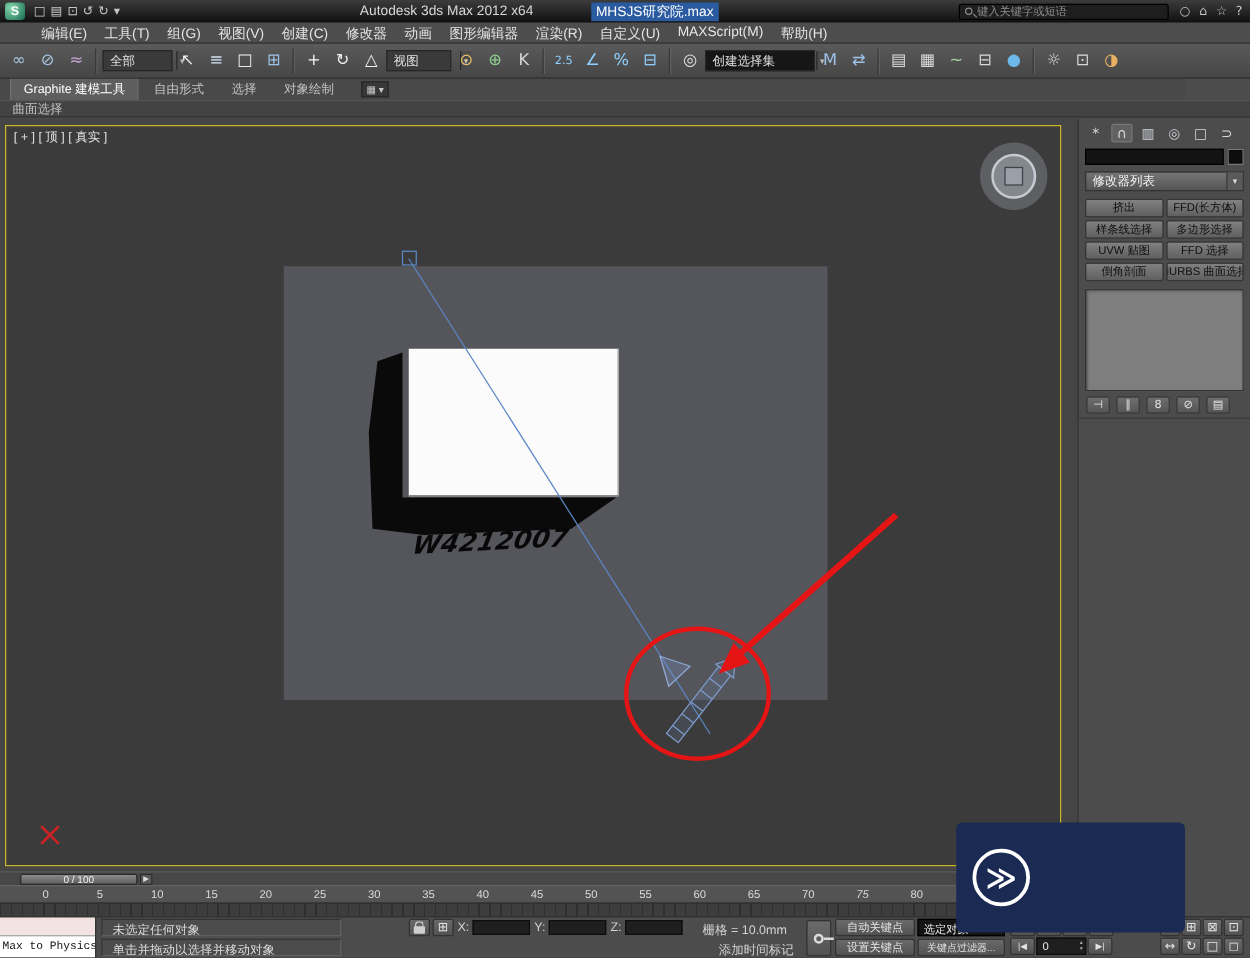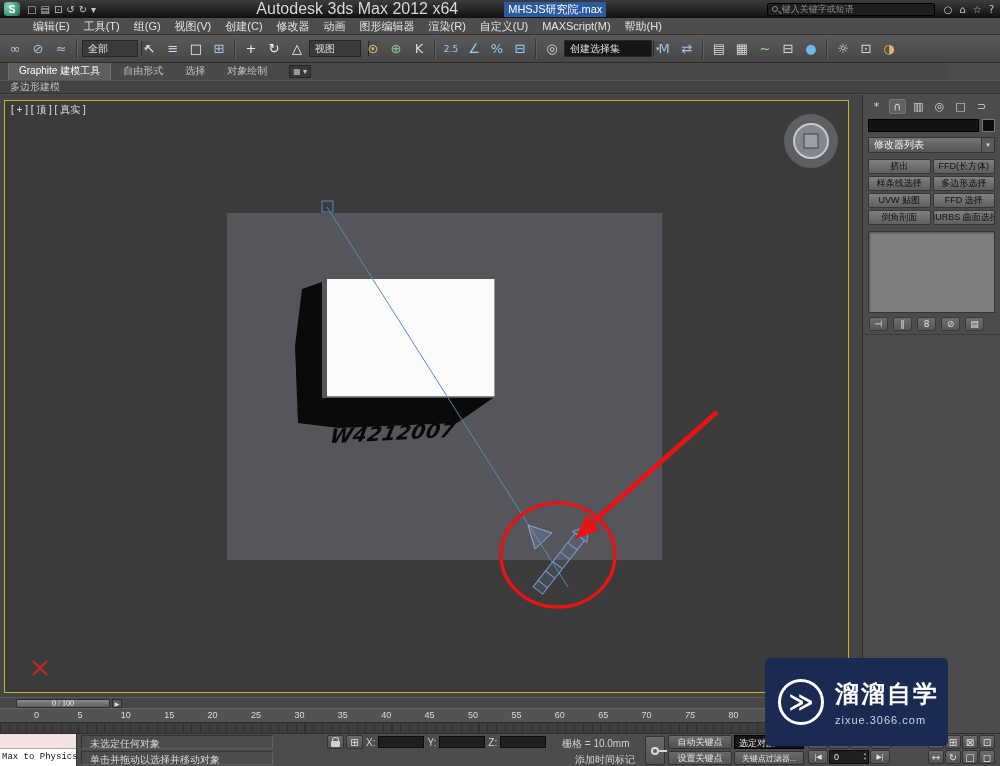--- a/index.html
+++ b/index.html
@@ -7,21 +7,21 @@
   body { background:#4c4c4c; font-family:"Liberation Sans","DejaVu Sans",sans-serif; position:relative; }
 
   
   .titlebar { position:absolute; left:0; top:0; width:1000px; height:18px;
     background:linear-gradient(#3c3c3c,#101010); display:flex; align-items:center; padding:0 4px; gap:3px; z-index:30; }
   .logo { width:16px; height:14px; border-radius:3px; background:radial-gradient(circle at 30% 30%,#86d8b0,#146b4e);
     color:#fff; font-size:10px; font-weight:bold; display:flex; align-items:center; justify-content:center; }
   .qat { display:flex; gap:4px; align-items:center; margin-left:4px; }
   .tb-glyph { color:#c6c6c6; font-size:10px; font-family:"DejaVu Sans",sans-serif; cursor:default; }
   .title-center { flex:1; display:flex; justify-content:center; align-items:center; gap:6px; white-space:nowrap; }
-  .title-app { color:#d8d8d8; font-size:16px; }
+  .title-app { color:#d8d8d8; font-size:11px; }
   .title-file { background:#2a5aa0; color:#fff; font-size:11px; padding:0 4px;margin-left:40px; }
   .search-box { width:168px; height:13px; background:#1e1e1e; border:1px solid #000; border-radius:2px;
     display:flex; align-items:center; gap:4px; padding:0 4px; margin-right:6px; }
   .search-glass { width:6px; height:6px; border:1px solid #8a8a8a; border-radius:50%; position:relative; flex:0 0 auto; }
   .search-glass::after { content:""; position:absolute; left:5px; top:5px; width:4px; height:1px; background:#8a8a8a; transform:rotate(45deg); }
   .search-ph { color:#8d8d8d; font-size:9px; white-space:nowrap; overflow:hidden; }
   .title-right { display:flex; gap:7px; align-items:center; margin-right:2px; }
 
   
   .menubar { position:absolute; left:0; top:18px; width:1000px; height:17px; background:#4d4d4d;
@@ -86,21 +86,21 @@
   .cp-stack { margin:3px 5px 2px; height:82px; background:#7e7e7e; border:1px solid #343434;
     box-shadow:inset 1px 1px 2px rgba(0,0,0,0.35); }
   .cp-stack-icons { display:flex; gap:5px; padding:2px 6px 3px; }
   .cp-stack-btn { width:19px; height:14px; background:linear-gradient(#6e6e6e,#565656); border:1px solid #3a3a3a;
     border-radius:2px; color:#e2e2e2; font-size:9px; display:flex; align-items:center; justify-content:center;
     font-family:"DejaVu Sans",sans-serif; }
   .cp-rest { flex:1; border-top:1px solid #3a3a3a; background:#4c4c4c; }
 
   
   .timeline { position:absolute; left:0; top:697px; width:862px; height:11px; background:#474747;
-    border-top:1px solid #5a5a5a;font-family:Liberation Serif, serif; }
+    border-top:1px solid #5a5a5a; }
   .tl-handle { position:absolute; left:16px; top:1px; width:94px; height:9px;
     background:linear-gradient(#8a8a8a,#5e5e5e); border:1px solid #2c2c2c; border-radius:2px;
     color:#f2f2f2; font-size:8px; text-align:center; line-height:8px; cursor:default; }
   .tl-next { position:absolute; left:112px; top:1px; width:10px; height:9px; background:#585858; border:1px solid #2c2c2c;
     color:#ddd; font-size:6px; display:flex; align-items:center; justify-content:center; }
   .ruler { position:absolute; left:0; top:708px; width:862px; height:25px; background:#535353; border-top:1px solid #646464; }
   .tick-label { position:absolute; top:1px; color:#dadada; font-size:9px; }
   .ruler-track { position:absolute; left:0; right:0; top:13px; height:11px; background:#3d3d3d;
     border-top:1px solid #2e2e2e;
     background-image:repeating-linear-gradient(90deg,#2f2f2f 0 1px,transparent 1px 8.7px); }
@@ -248,21 +248,21 @@
   </div>
 
 <div class="ribbon-tabs" id="ribbon-tabs">
     <span class="ribbon-tab active">Graphite 建模工具</span>
     <span class="ribbon-tab">自由形式</span>
     <span class="ribbon-tab">选择</span>
     <span class="ribbon-tab">对象绘制</span>
     <div class="ribbon-mini">▦ ▾</div>
   </div>
 <div class="ribbon-sub">
-  <span>多边形建模</span>
+  <span>曲面选择</span>
 </div>
 
 <div class="workspace">
   <div class="viewport">
     <div class="vp-label">[ + ] [ 顶 ] [ 真实 ]</div>
     <div class="vp-rect"></div>
     <div class="vp-white-box"></div>
     <div class="model-text">W4212007</div>
     <svg class="vp-overlay" viewBox="0 0 845 593">
       <polygon points="317,181 297,188 290,245 293,322 334,327 452,322 488,297 317,297" fill="#0a0a0a"></polygon>
@@ -413,17 +413,13 @@
       <div class="sb-btn nav-btn">⊡</div>
       <div class="sb-btn nav-btn">↔</div>
       <div class="sb-btn nav-btn">↻</div>
       <div class="sb-btn nav-btn">□</div>
       <div class="sb-btn nav-btn">◻</div>
     </div>
 </div>
 
 <div class="watermark">
   <div class="wm-logo">≫</div>
-  <div>
-    <div class="wm-title">溜溜自学</div>
-    <div class="wm-url">zixue.3066.com</div>
-  </div>
 </div>
 
 </body></html>

